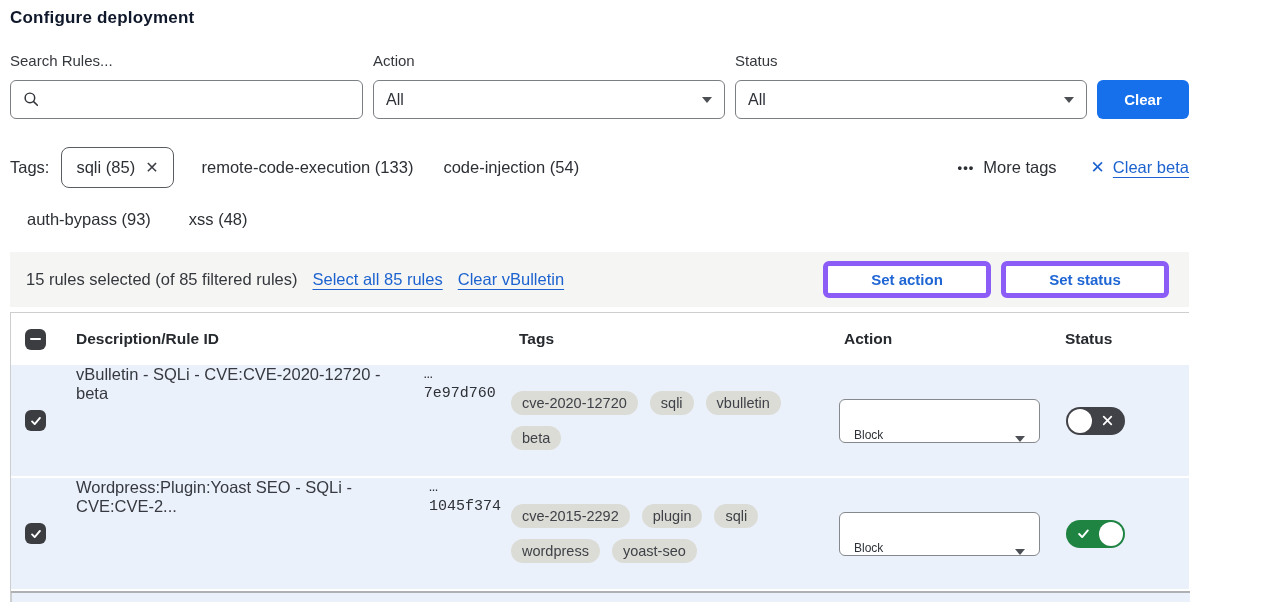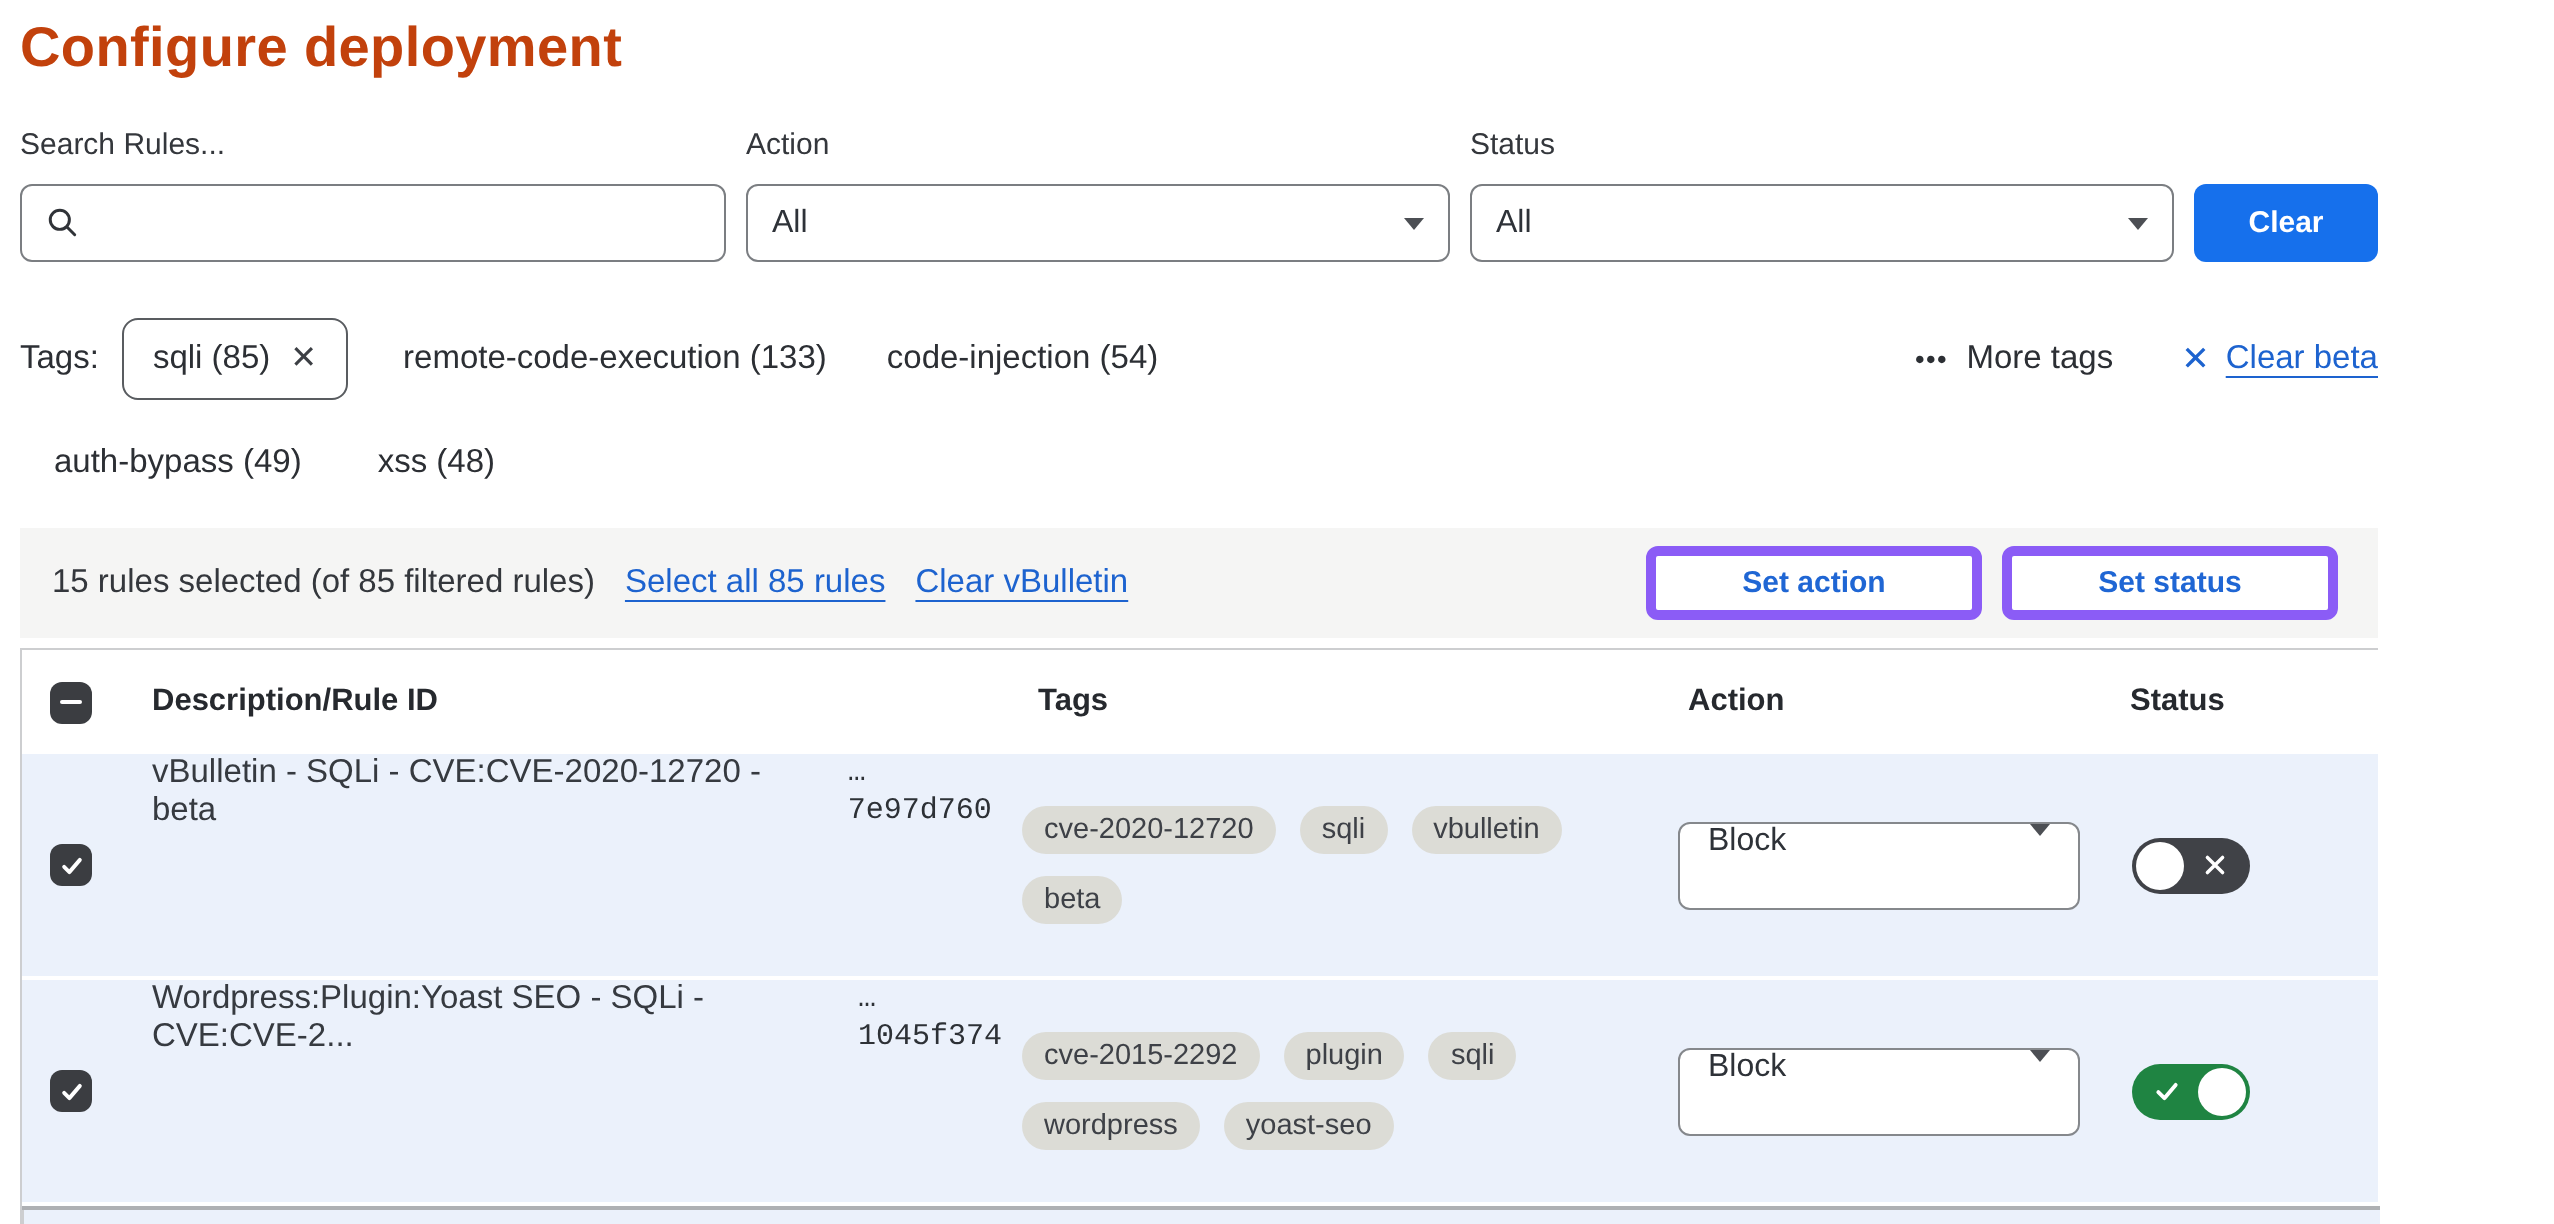--- a/index.html
+++ b/index.html
@@ -6,21 +6,21 @@
   html,body { margin:0; padding:0; }
   body {
     width:1277px; height:612px; overflow:hidden;
     background:#ffffff; color:#24272c;
     font-family:"Liberation Sans", sans-serif;
   }
   .stage { position:relative; width:1277px; height:612px; }
   .inner { margin-left:10px; width:1179px; }
 
   
-  .page-title { margin:8px 0 0 0; font-size:28px; font-weight:700; color:#c2410c; letter-spacing:.2px; }
+  .page-title { margin:8px 0 0 0; font-size:17px; font-weight:700; color:#0f172a; letter-spacing:.2px; }
 
   
   .filters { display:flex; gap:10px; margin-top:24px; align-items:flex-end; }
   .field .flabel { font-size:15px; color:#34373c; margin-bottom:10px; line-height:18px; }
   .control { height:39px; border:1px solid #7b7e82; border-radius:6px; background:#fff;
              display:flex; align-items:center; padding:0 12px; font-size:16px; color:#2e3238; }
   .search-box { width:353px; gap:8px; }
   .search-box input { border:none; outline:none; flex:1; font-size:16px; font-family:inherit; background:transparent; }
   .select { cursor:pointer; }
   .sel-action, .sel-status { width:352px; }
@@ -68,21 +68,21 @@
   .checkbox .chk { display:none; }
   .checkbox.indeterminate .minus { display:block; }
   .checkbox.checked .chk { display:block; }
   .desc-cell { padding-left:10px; display:flex; flex-direction:row; justify-content:center; gap:23px; }
   .desc { font-size:16.5px; color:#363a40; line-height:19px; }
   .rule-id { font-family:Liberation Mono, monospace; font-size:15px; color:#2d3136; line-height:19px; }
   .tags-cell { padding:0 24px 0 10px; display:flex; flex-wrap:wrap; column-gap:12px; row-gap:11px; align-content:center; }
   .pill { background:#dcdcd6; border-radius:12px; padding:3px 11px; font-size:14.5px; color:#3e4147; line-height:18px; height:24px; }
   .action-cell { display:flex; align-items:center; padding-left:10px; }
   .row-select { width:201px; height:44px; border:1px solid #85888c; border-radius:6px; background:#fff;
-                display:flex; align-items:flex-start; padding:0 14px; font-size:16px; color:#2e3238; cursor:pointer; }
+                display:flex; align-items:flex-end; padding:0 14px; font-size:12px; color:#2e3238; cursor:pointer; }
   .status-cell { display:flex; align-items:center; padding-left:10px; }
   .toggle { width:59px; height:28px; border-radius:14px; display:flex; align-items:center; padding:0 2px; cursor:pointer; }
   .knob { width:24px; height:24px; border-radius:50%; background:#fff; flex-shrink:0; }
   .toggle.off { background:#404247; }
   .toggle.off .knob { order:1; }
   .toggle.off .x-icon { order:2; margin:0 auto; display:flex; }
   .toggle.on { background:#1f8442; }
   .toggle.on .check-icon { order:1; margin:0 auto; display:flex; }
   .toggle.on .knob { order:2; }
   .table-divider { height:2px; background:#aeb0b3; width:1179px; }
@@ -137,21 +137,21 @@
       <span class="more-tags">
         <span class="dots">•••</span>
         <span>More tags</span>
       </span>
       <span class="clear-tags">
         <span class="x-ico">✕</span>
         <span class="lbl">Clear beta</span>
       </span>
     </div>
     <div class="tags-row2">
-      <span class="tag-link">auth-bypass (49)</span>
+      <span class="tag-link">auth-bypass (93)</span>
       <span class="tag-link">xss (48)</span>
     </div>
 
     <div class="selbar">
       <span class="summary">15 rules selected (of 85 filtered rules)</span>
       <span class="sel-link">Select all 85 rules</span>
       <span class="sel-link">Clear vBulletin</span>
       <button class="btn-outline btn-set-action">Set action</button>
       <button class="btn-outline btn-set-status">Set status</button>
     </div>

